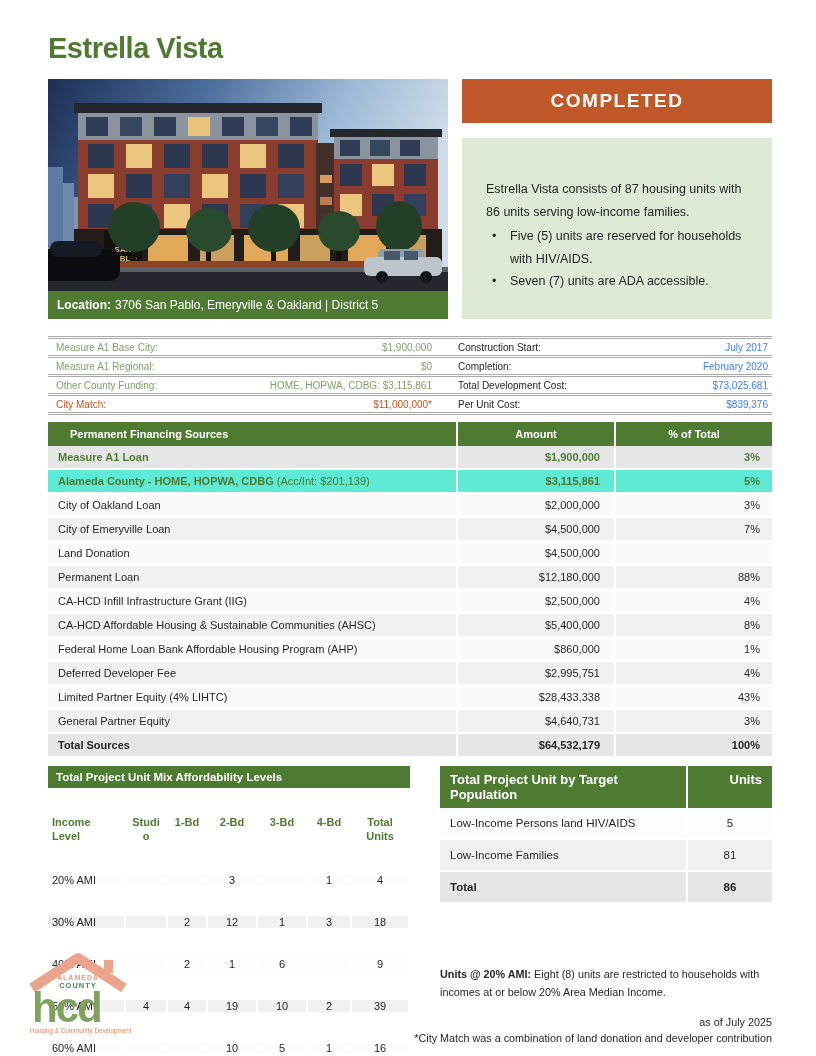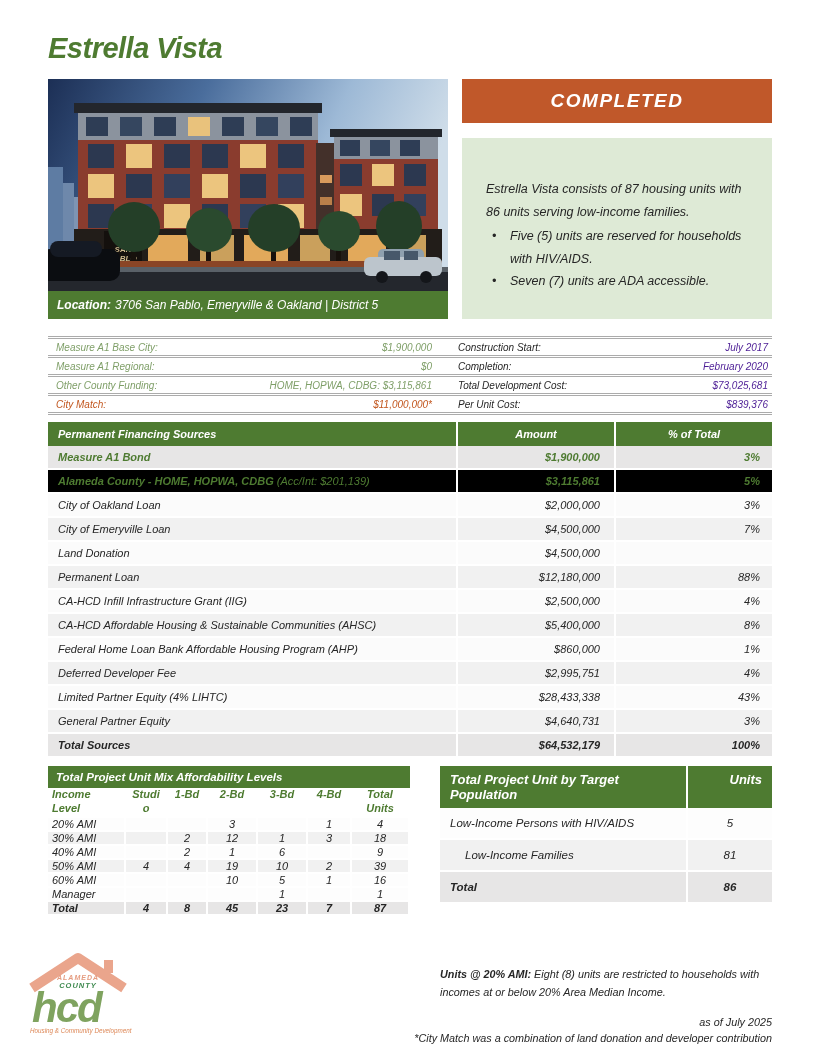--- a/index.html
+++ b/index.html
@@ -1,19 +1,19 @@
 <!DOCTYPE html>
 <html><head>
 <meta charset="utf-8">
 <style>
   html,body{margin:0;padding:0;background:#ffffff;}
   .page{
     position:relative;width:812px;height:1056px;box-sizing:border-box;
     padding:24px 40px 0 48px;background:#fff;overflow:hidden;
-    font-family:"Liberation Sans", sans-serif;color:#262626;font-style:italic;
+    font-family:"Liberation Sans", sans-serif;color:#262626;
   }
   
   .page-title{color:#4E7B31;font-size:29px;font-weight:bold;margin:8px 0 14px;letter-spacing:-0.5px;}
   
   .hero{display:flex;gap:14px;}
   .photo-card{width:400px;flex:0 0 400px;}
   .photo-card svg{display:block;}
   .location-bar{background:#4E7B31;color:#fff;font-size:12px;padding:7px 9px;line-height:1.2;}
   .location-bar .loc-label{font-weight:bold;margin-right:4px;}
   .right-col{flex:1;display:flex;flex-direction:column;}
@@ -30,50 +30,50 @@
   .credits-bar .c-label{color:#4E7B31;font-weight:bold;}
   .credits-bar .c-value{color:#333;margin-left:4px;}
   .credits-bar .c-sep{margin:0 10px;color:#555;}
   
   .funding-grid{margin-top:17px;font-size:10px;border-top:3px double #ababab;}
   .funding-row{display:grid;grid-template-columns:154px 256px 180px 1fr;
     padding:3px 0 2px 0;border-bottom:3px double #ababab;align-items:baseline;}
   .f-label{color:#7F9F68;padding-left:8px;}
   .f-value{text-align:right;padding-right:26px;color:#7F9F68;}
   .f-label2{color:#262626;}
-  .f-value2{text-align:right;color:#4c1d95;padding-right:4px;}
+  .f-value2{text-align:right;color:#3b82f6;padding-right:4px;}
   .accent{color:#C2571F !important;}
   
   .fin-table{margin-top:7px;font-size:11px;}
-  .fin-header{display:grid;grid-template-columns:1fr 158px 158px;background:#4E7B31;color:#fff;font-weight:bold;}
+  .fin-header{display:grid;grid-template-columns:1fr 158px 158px;background:#4E7B31;color:#fff;font-weight:bold;padding-left:12px;}
   .fin-header>div{padding:6px 10px;}
   .fin-header .h-amount,.fin-header .h-pct{text-align:center;border-left:2px solid #fff;}
   .fin-row{display:grid;grid-template-columns:1fr 158px 158px;border-bottom:2px solid #fff;}
   .fin-row .c-name{padding:5px 10px;}
   .fin-row .c-amount{text-align:right;padding:5px 14px;border-left:2px solid #fff;}
   .fin-row .c-pct{text-align:right;padding:5px 12px;border-left:2px solid #fff;}
   .hl1{background:#E7E6E6;}
-  .hl2{background:#000000;}
+  .hl2{background:#5eead4;}
   .green-bold{color:#4E7B31;font-weight:bold;}
   .note-reg{font-weight:normal;}
   .even{background:#FBFBFB;}
   .odd{background:#F1F1F1;}
   .trow{background:#E7E6E6;font-weight:bold;}
   
   .bottom{display:flex;margin-top:8px;gap:30px;}
   .left-bottom{width:362px;flex:0 0 362px;}
   .table-title{background:#4E7B31;color:#fff;font-weight:bold;font-size:11.5px;padding:5px 8px;}
   .unit-grid{display:grid;grid-template-columns:78px 42px 40px 50px 50px 44px 58px;font-size:11px;}
-  .unit-grid>div{padding:0 4px;border-bottom:2px solid #fff;border-right:2px solid #fff;}
+  .unit-grid>div{padding:0 4px;border-bottom:2px solid #fff;border-right:2px solid #fff;margin-top:28px;}
   .u-head{color:#4E7B31;font-weight:bold;background:#fff;line-height:1.25;}
   .u-head.wrapz{word-break:break-all;}
   .u-center{text-align:center;}
   .u-first{padding-left:8px;}
   .bg-w{background:#FDFDFD;}
-  .bg-g{background:#F1F1F1;padding-left:15px;}
+  .bg-g{background:#F1F1F1;}
   .bg-t{background:#E7E6E6;font-weight:bold;}
   .right-bottom{flex:1;}
   .target-head{display:grid;grid-template-columns:1fr 86px;background:#4E7B31;color:#fff;font-weight:bold;font-size:13px;}
   .target-head>div{padding:6px 10px;}
   .target-head .t-units{text-align:right;border-left:2px solid #fff;}
   .target-row{display:grid;grid-template-columns:1fr 86px;font-size:11.5px;border-bottom:2px solid #fff;}
   .target-row>div{padding:9px 10px;}
   .target-row .t-units{text-align:center;border-left:2px solid #fff;}
   
   .note{margin-top:62px;font-size:10.8px;line-height:1.65;width:330px;}
@@ -242,21 +242,21 @@
     </div>
   </div>
 
   <div class="fin-table">
     <div class="fin-header">
       <div>Permanent Financing Sources</div>
       <div class="h-amount">Amount</div>
       <div class="h-pct">% of Total</div>
     </div>
     <div class="fin-row hl1 green-bold">
-      <div class="c-name">Measure A1 Bond</div>
+      <div class="c-name">Measure A1 Loan</div>
       <div class="c-amount">$1,900,000</div>
       <div class="c-pct">3%</div>
     </div>
     <div class="fin-row hl2 green-bold">
       <div class="c-name"><span>Alameda County - HOME, HOPWA, CDBG</span><span class="note-reg"> (Acc/Int: $201,139)</span></div>
       <div class="c-amount">$3,115,861</div>
       <div class="c-pct">5%</div>
     </div>
     <div class="fin-row even">
       <div class="c-name">City of Oakland Loan</div>
@@ -384,21 +384,21 @@
         <div class="bg-t u-center">87</div>
       </div>
     </div>
 
     <div class="right-bottom">
       <div class="target-head">
         <div>Total Project Unit by Target Population</div>
         <div class="t-units">Units</div>
       </div>
       <div class="target-row bg-w">
-        <div>Low-Income Persons with HIV/AIDS</div>
+        <div>Low-Income Persons land HIV/AIDS</div>
         <div class="t-units">5</div>
       </div>
       <div class="target-row bg-g">
         <div>Low-Income Families</div>
         <div class="t-units">81</div>
       </div>
       <div class="target-row bg-t">
         <div>Total</div>
         <div class="t-units">86</div>
       </div>

